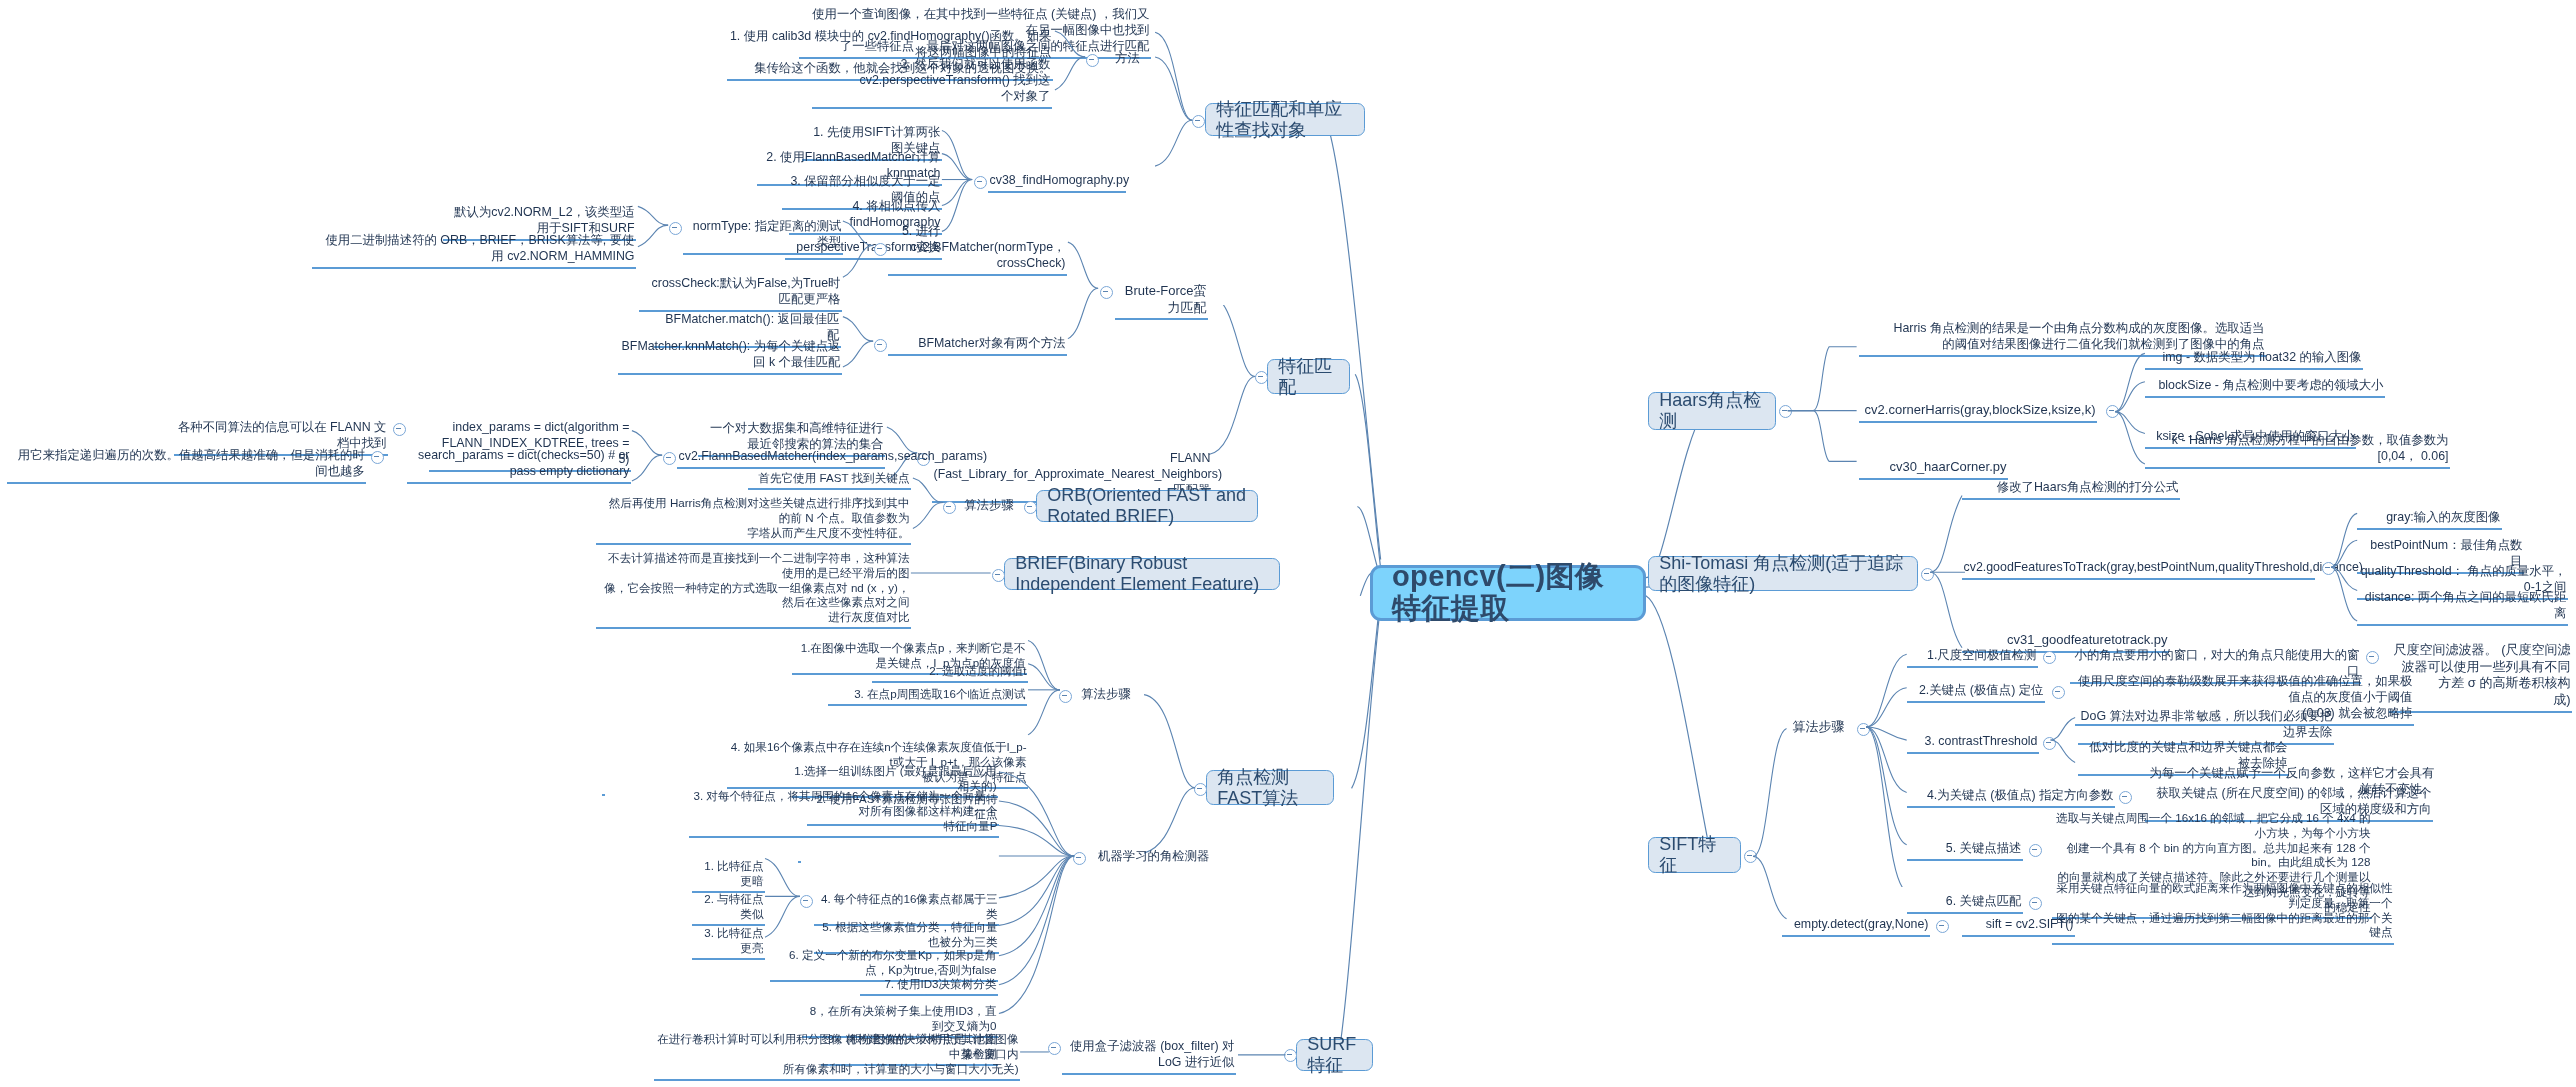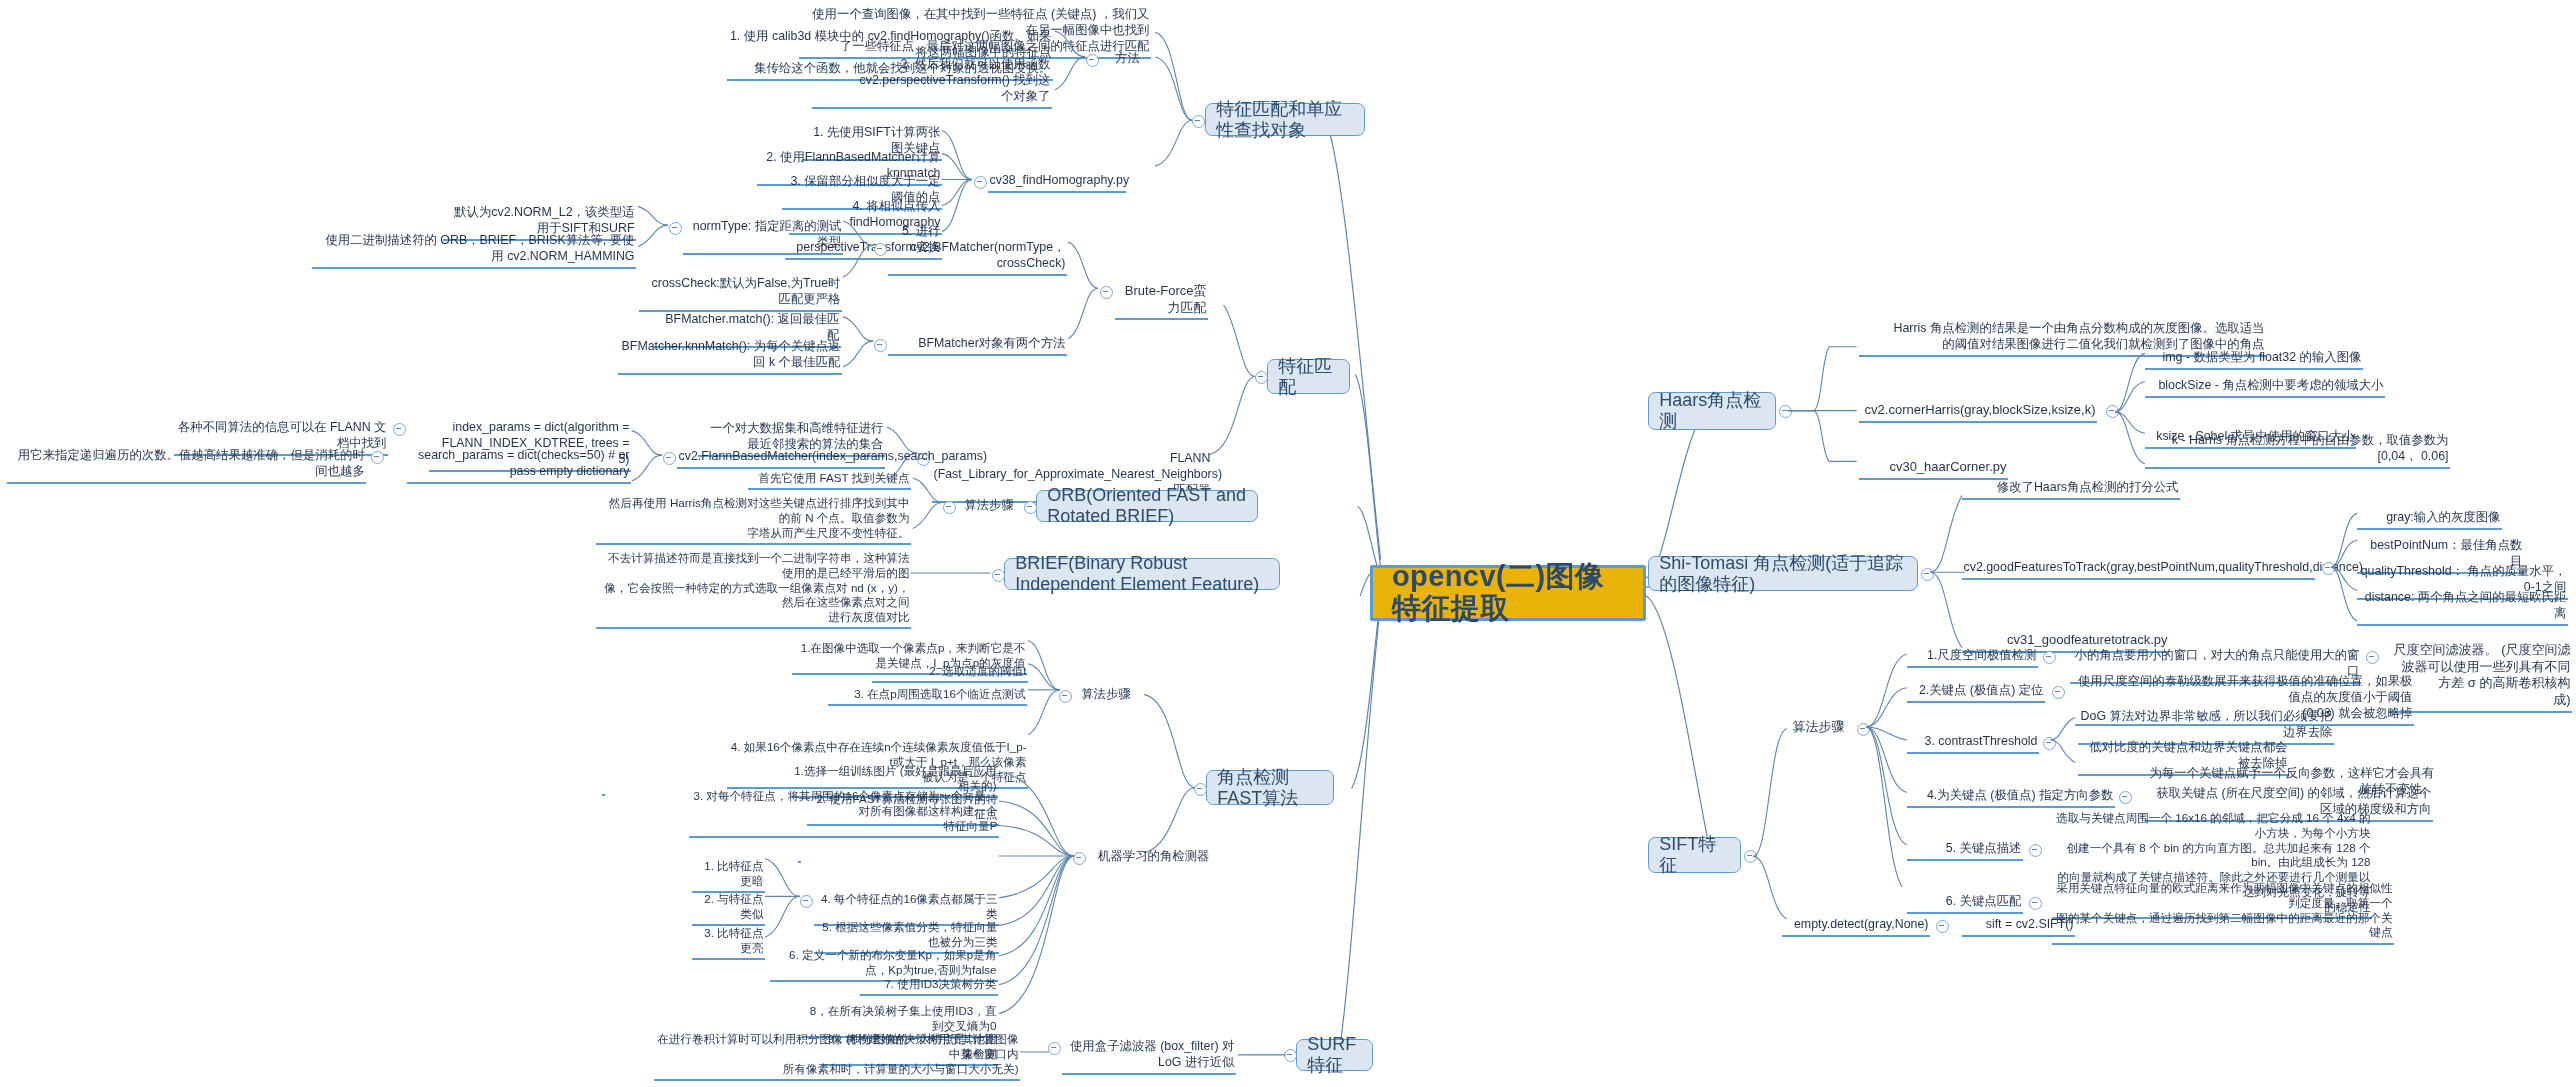--- a/index.html
+++ b/index.html
@@ -8,21 +8,21 @@
     font-family:"Liberation Sans","DejaVu Sans",sans-serif;
     color:#1b2a41;
   }
   #canvas{position:absolute;inset:0;}
   svg#links{position:absolute;left:0;top:0;width:2576px;height:1087px;pointer-events:none;}
 
   
   .node{position:absolute;box-sizing:border-box;white-space:pre-line;}
 
   .root{
-    border:3.6px solid #5b9bd5;border-radius:2px;background:#eab308;
+    border:3.6px solid #5b9bd5;border-radius:11px;background:#7dd3fc;
     color:#2e4a6b;font-weight:bold;font-size:29px;letter-spacing:0.4px;
     display:flex;align-items:center;justify-content:center;
     padding:25px 19px;line-height:1.1;
   }
   .lvl1{
     border:1.5px solid #5b9bd5;border-radius:7.3px;background:#dce6f1;
     color:#2b4b6f;font-size:18px;display:flex;align-items:center;justify-content:center;
     padding:5.1px 10.2px;line-height:1.15;
   }
   .txt{

